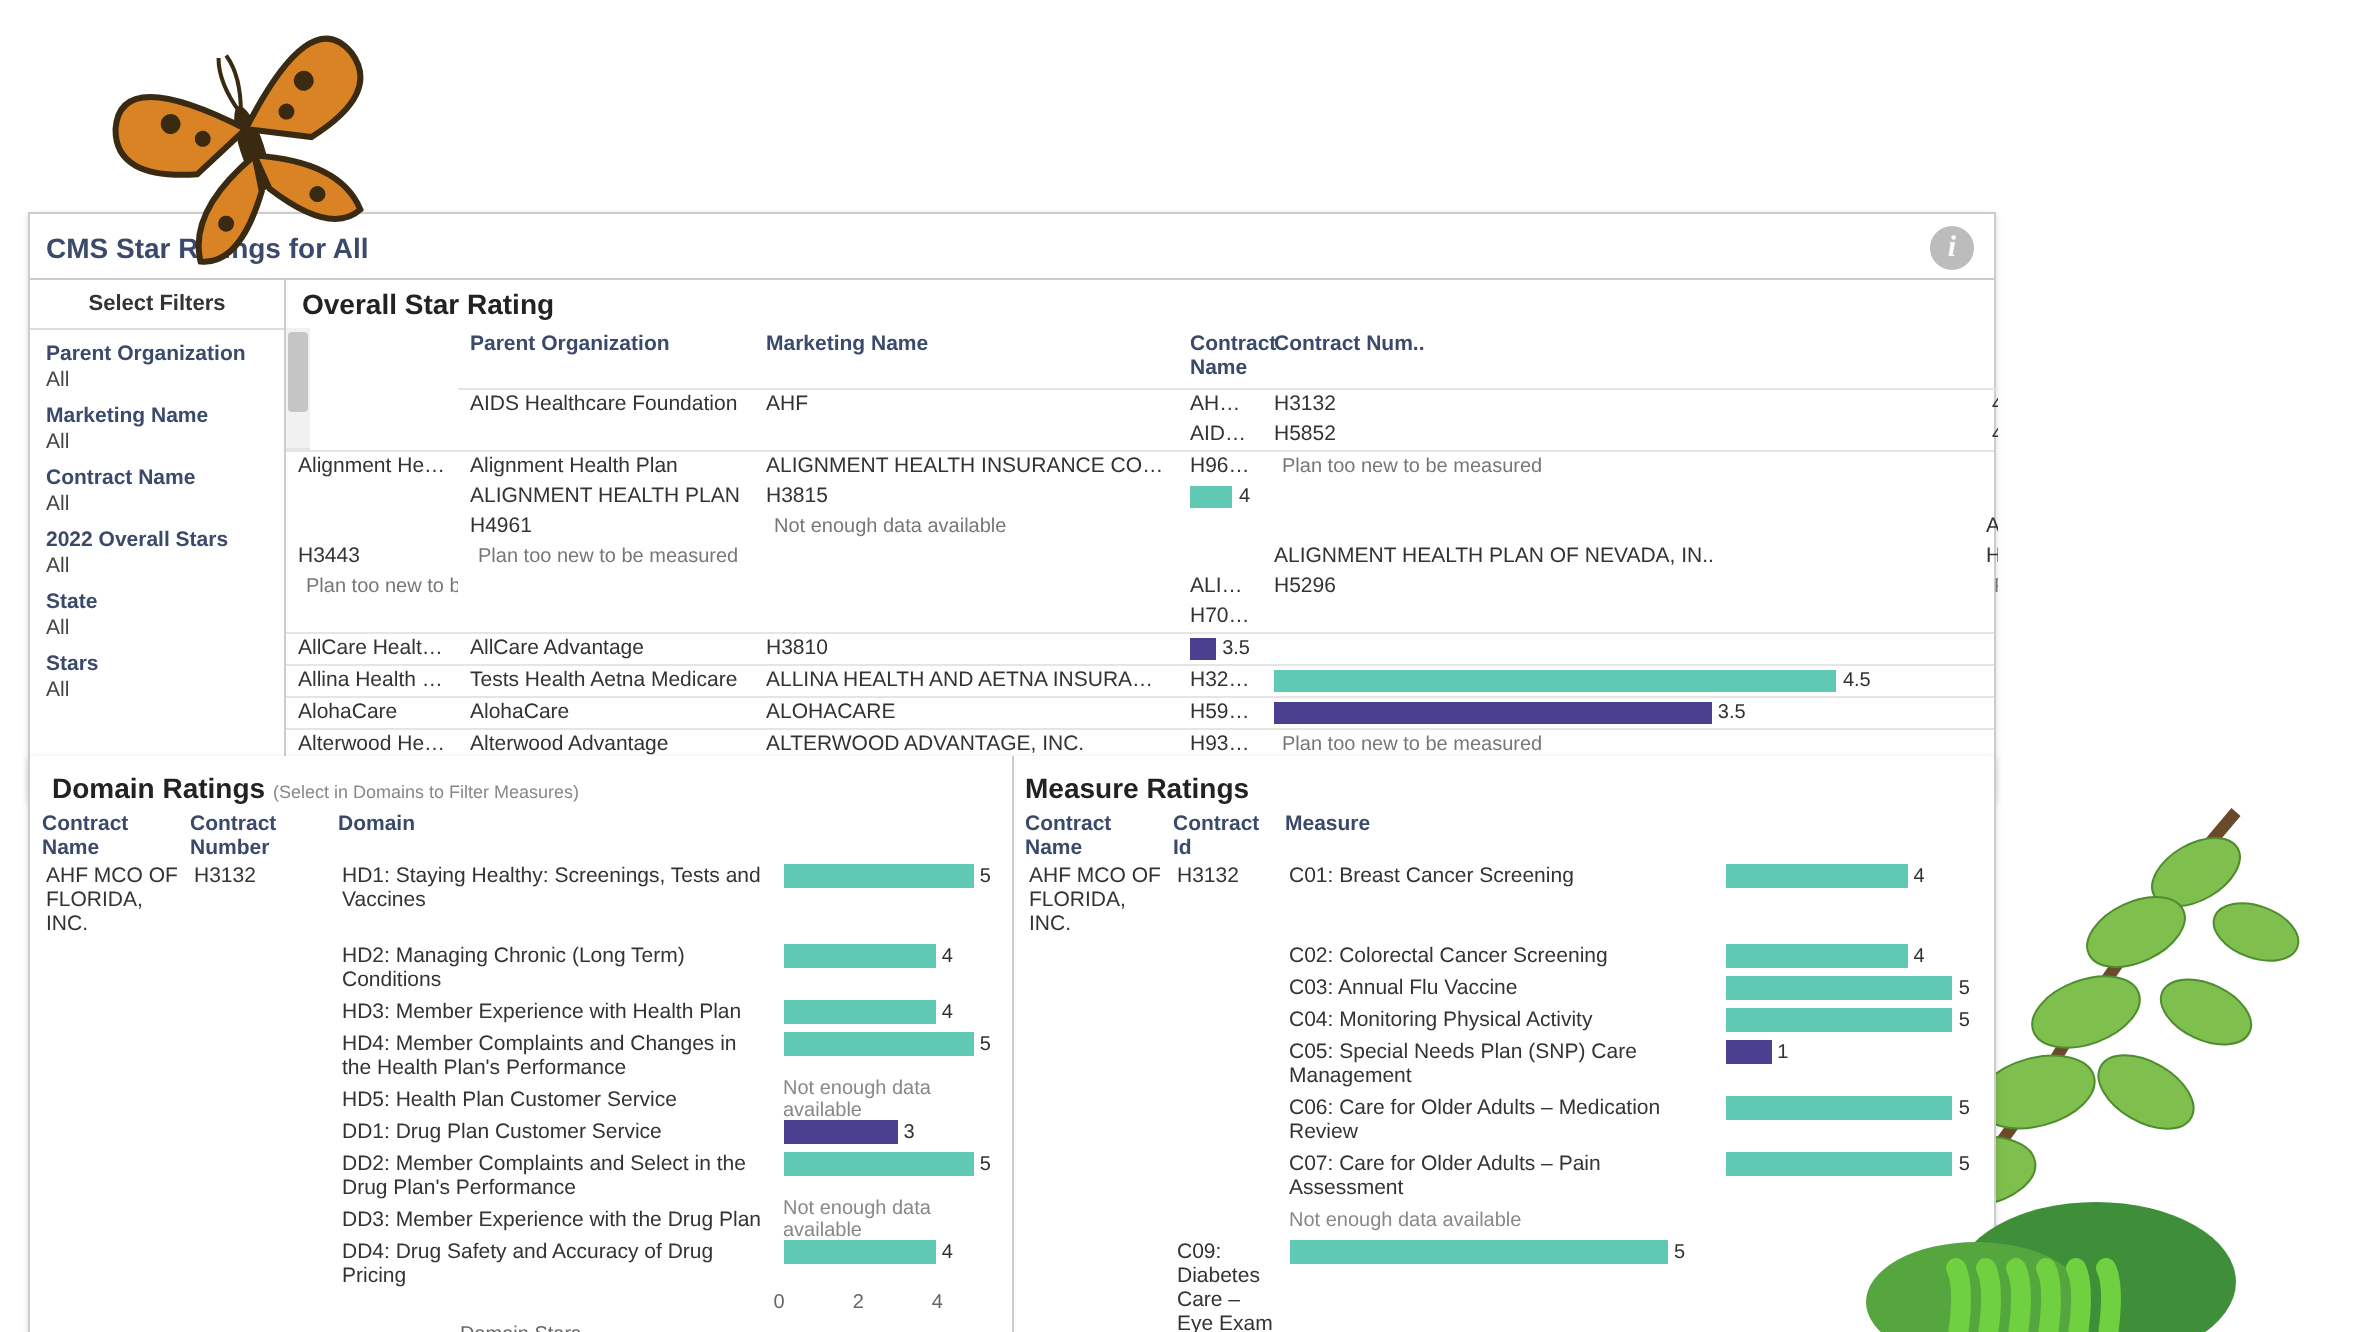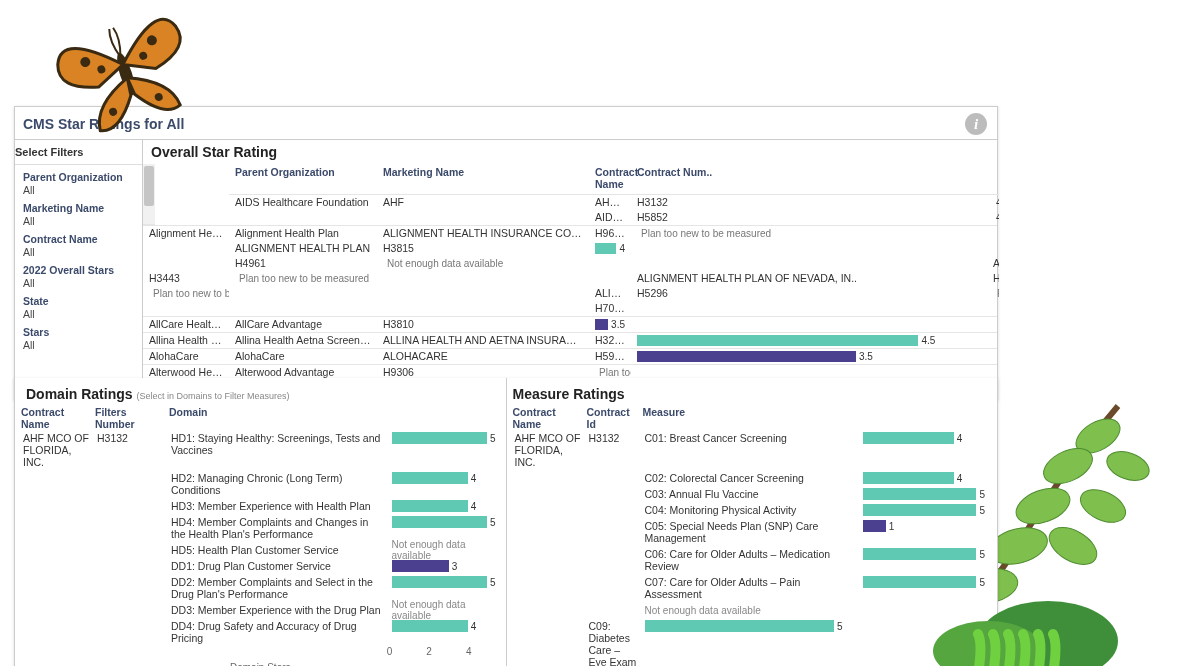--- a/index.html
+++ b/index.html
@@ -42,21 +42,21 @@
     font-family: Georgia, serif; font-style: italic; font-weight: bold;
     font-size: 15px;
   }
   .dash-body { display: flex; }
   .filters {
     width: 128px;
     border-right: 1px solid #ccc;
     padding: 0 0 8px 0;
   }
   .filters-title {
-    text-align: left;
+    text-align: center;
     font-weight: 600;
     padding: 6px 0;
     border-bottom: 1px solid #ddd;
     color: #333;
   }
   .filter-group { padding: 6px 8px 0 8px; }
   .filter-label { color: #3b4a6b; font-weight: 600; font-size: 10.5px; }
   .filter-value { color: #444; font-size: 10.5px; padding-top: 1px; }
   .main { flex: 1; display: flex; flex-direction: column; }
   .panel-title {
@@ -297,21 +297,21 @@
             <div class="og-cell">AllCare Advantage</div>
             <div class="og-cell">H3810</div>
             <div class="og-cell og-bar-area">
               <div class="og-bar-row">
                 <div class="og-bar purple" style="width: 63.6364%;"></div>
                 <span class="bar-label">3.5</span>
               </div>
             </div>
             <div class="og-sep"></div>
             <div class="og-cell">Allina Health and Ae..</div>
-            <div class="og-cell">Allina Health Aetna Screening</div>
+            <div class="og-cell">Tests Health Aetna Medicare</div>
             <div class="og-cell">ALLINA HEALTH AND AETNA INSURANCE C..</div>
             <div class="og-cell">H3219</div>
             <div class="og-cell og-bar-area">
               <div class="og-bar-row">
                 <div class="og-bar teal" style="width: 81.8182%;"></div>
                 <span class="bar-label">4.5</span>
               </div>
             </div>
             <div class="og-sep"></div>
             <div class="og-cell">AlohaCare</div>
@@ -320,20 +320,21 @@
             <div class="og-cell">H5969</div>
             <div class="og-cell og-bar-area">
               <div class="og-bar-row">
                 <div class="og-bar purple" style="width: 63.6364%;"></div>
                 <span class="bar-label">3.5</span>
               </div>
             </div>
             <div class="og-sep"></div>
             <div class="og-cell">Alterwood Health, In..</div>
             <div class="og-cell">Alterwood Advantage</div>
+            <div class="og-cell">ALTERWOOD ADVANTAGE, INC.</div>
             <div class="og-cell">H9306</div>
             <div class="og-cell og-bar-area">
               <div class="og-bar-row">
                 <span class="og-note">Plan too new to be measured</span>
               </div>
             </div>
           </div>
         <div style="display:flex;">
           <div style="width:488px;"></div>
           <div style="flex:1; position:relative; height:14px;" id="overall-axis">
@@ -352,21 +353,21 @@
 </div>
 
 <div class="dashboard-lower">
   <div class="domain-panel">
     <div class="panel-title" style="padding-left:5px;">
       <span>Domain Ratings</span>
       <span class="sub-note">(Select in Domains to Filter Measures)</span>
     </div>
     <div class="mini-grid" id="domain-grid">
       <div class="mini-head">Contract Name</div>
-      <div class="mini-head">Filters Number</div>
+      <div class="mini-head">Contract Number</div>
       <div class="mini-head">Domain</div>
       <div class="mini-head"></div>
     <div class="mini-row">AHF MCO OF FLORIDA, INC.</div>
         <div class="mini-row">H3132</div>
         <div class="mini-row">HD1: Staying Healthy: Screenings, Tests and Vaccines</div>
         <div class="mini-row bar-slot">
           <div class="bar teal" style="width: 90%;"></div>
           <span class="bar-label">5</span>
         </div>
         <div class="mini-row"></div>

